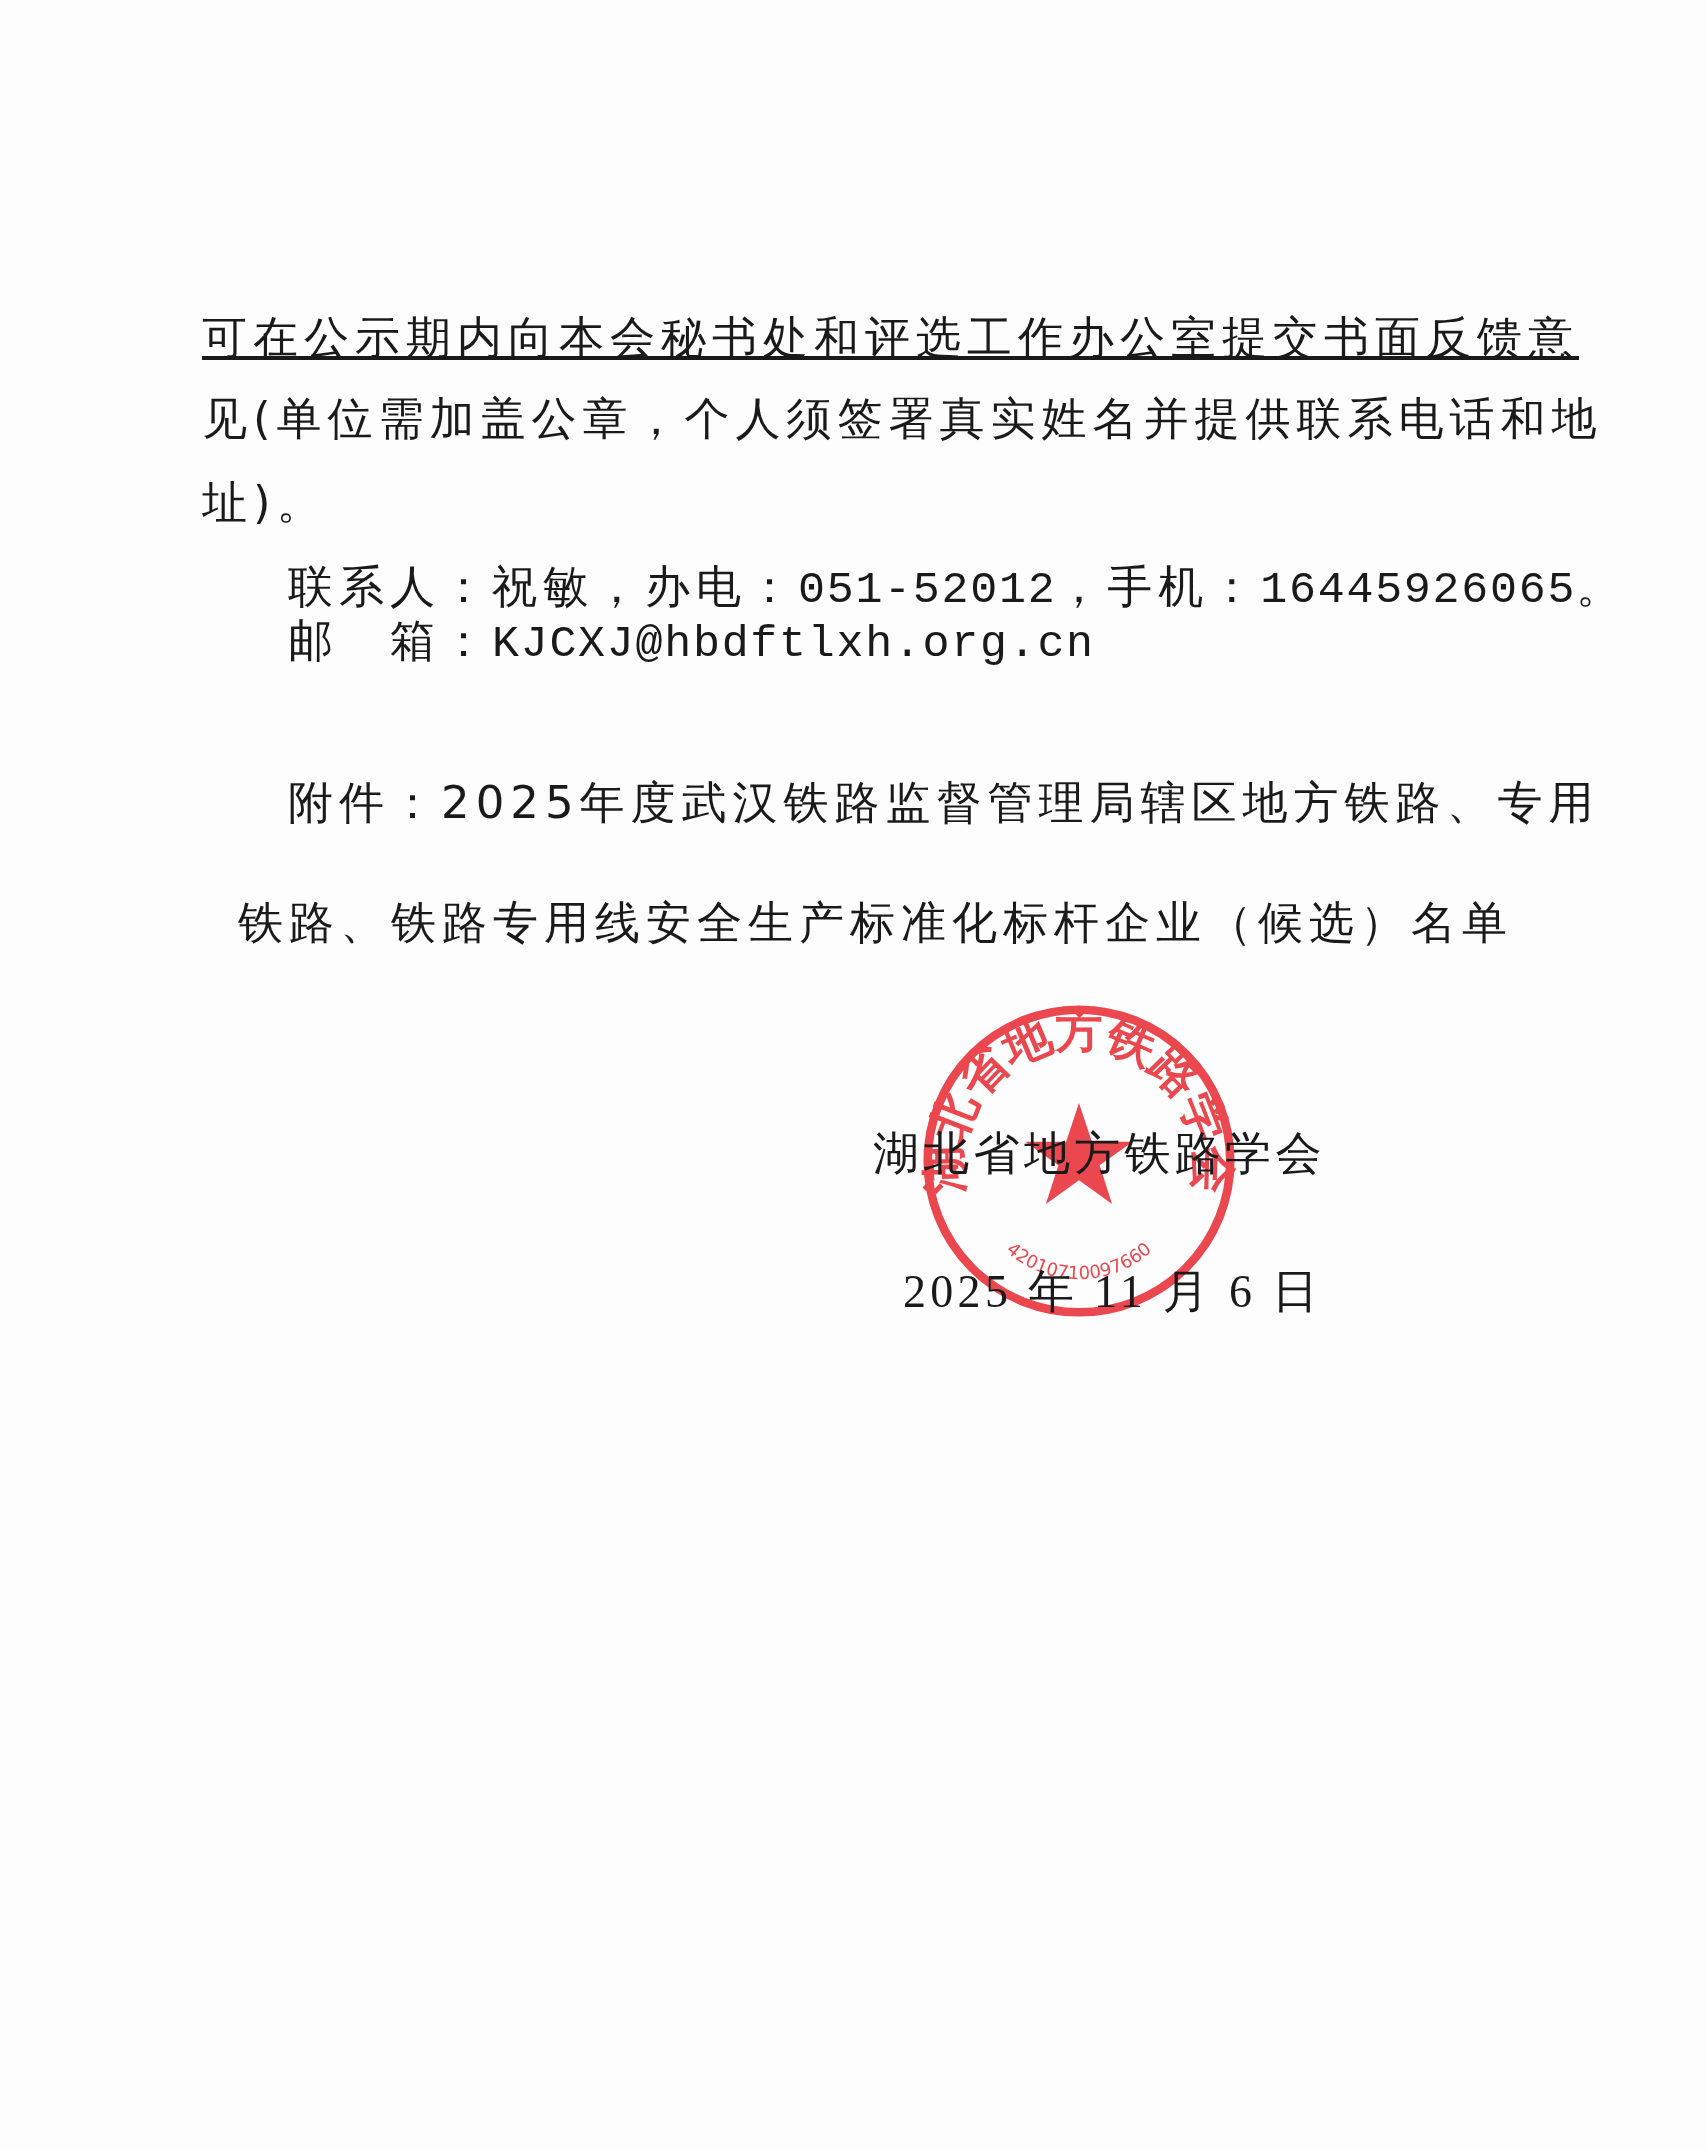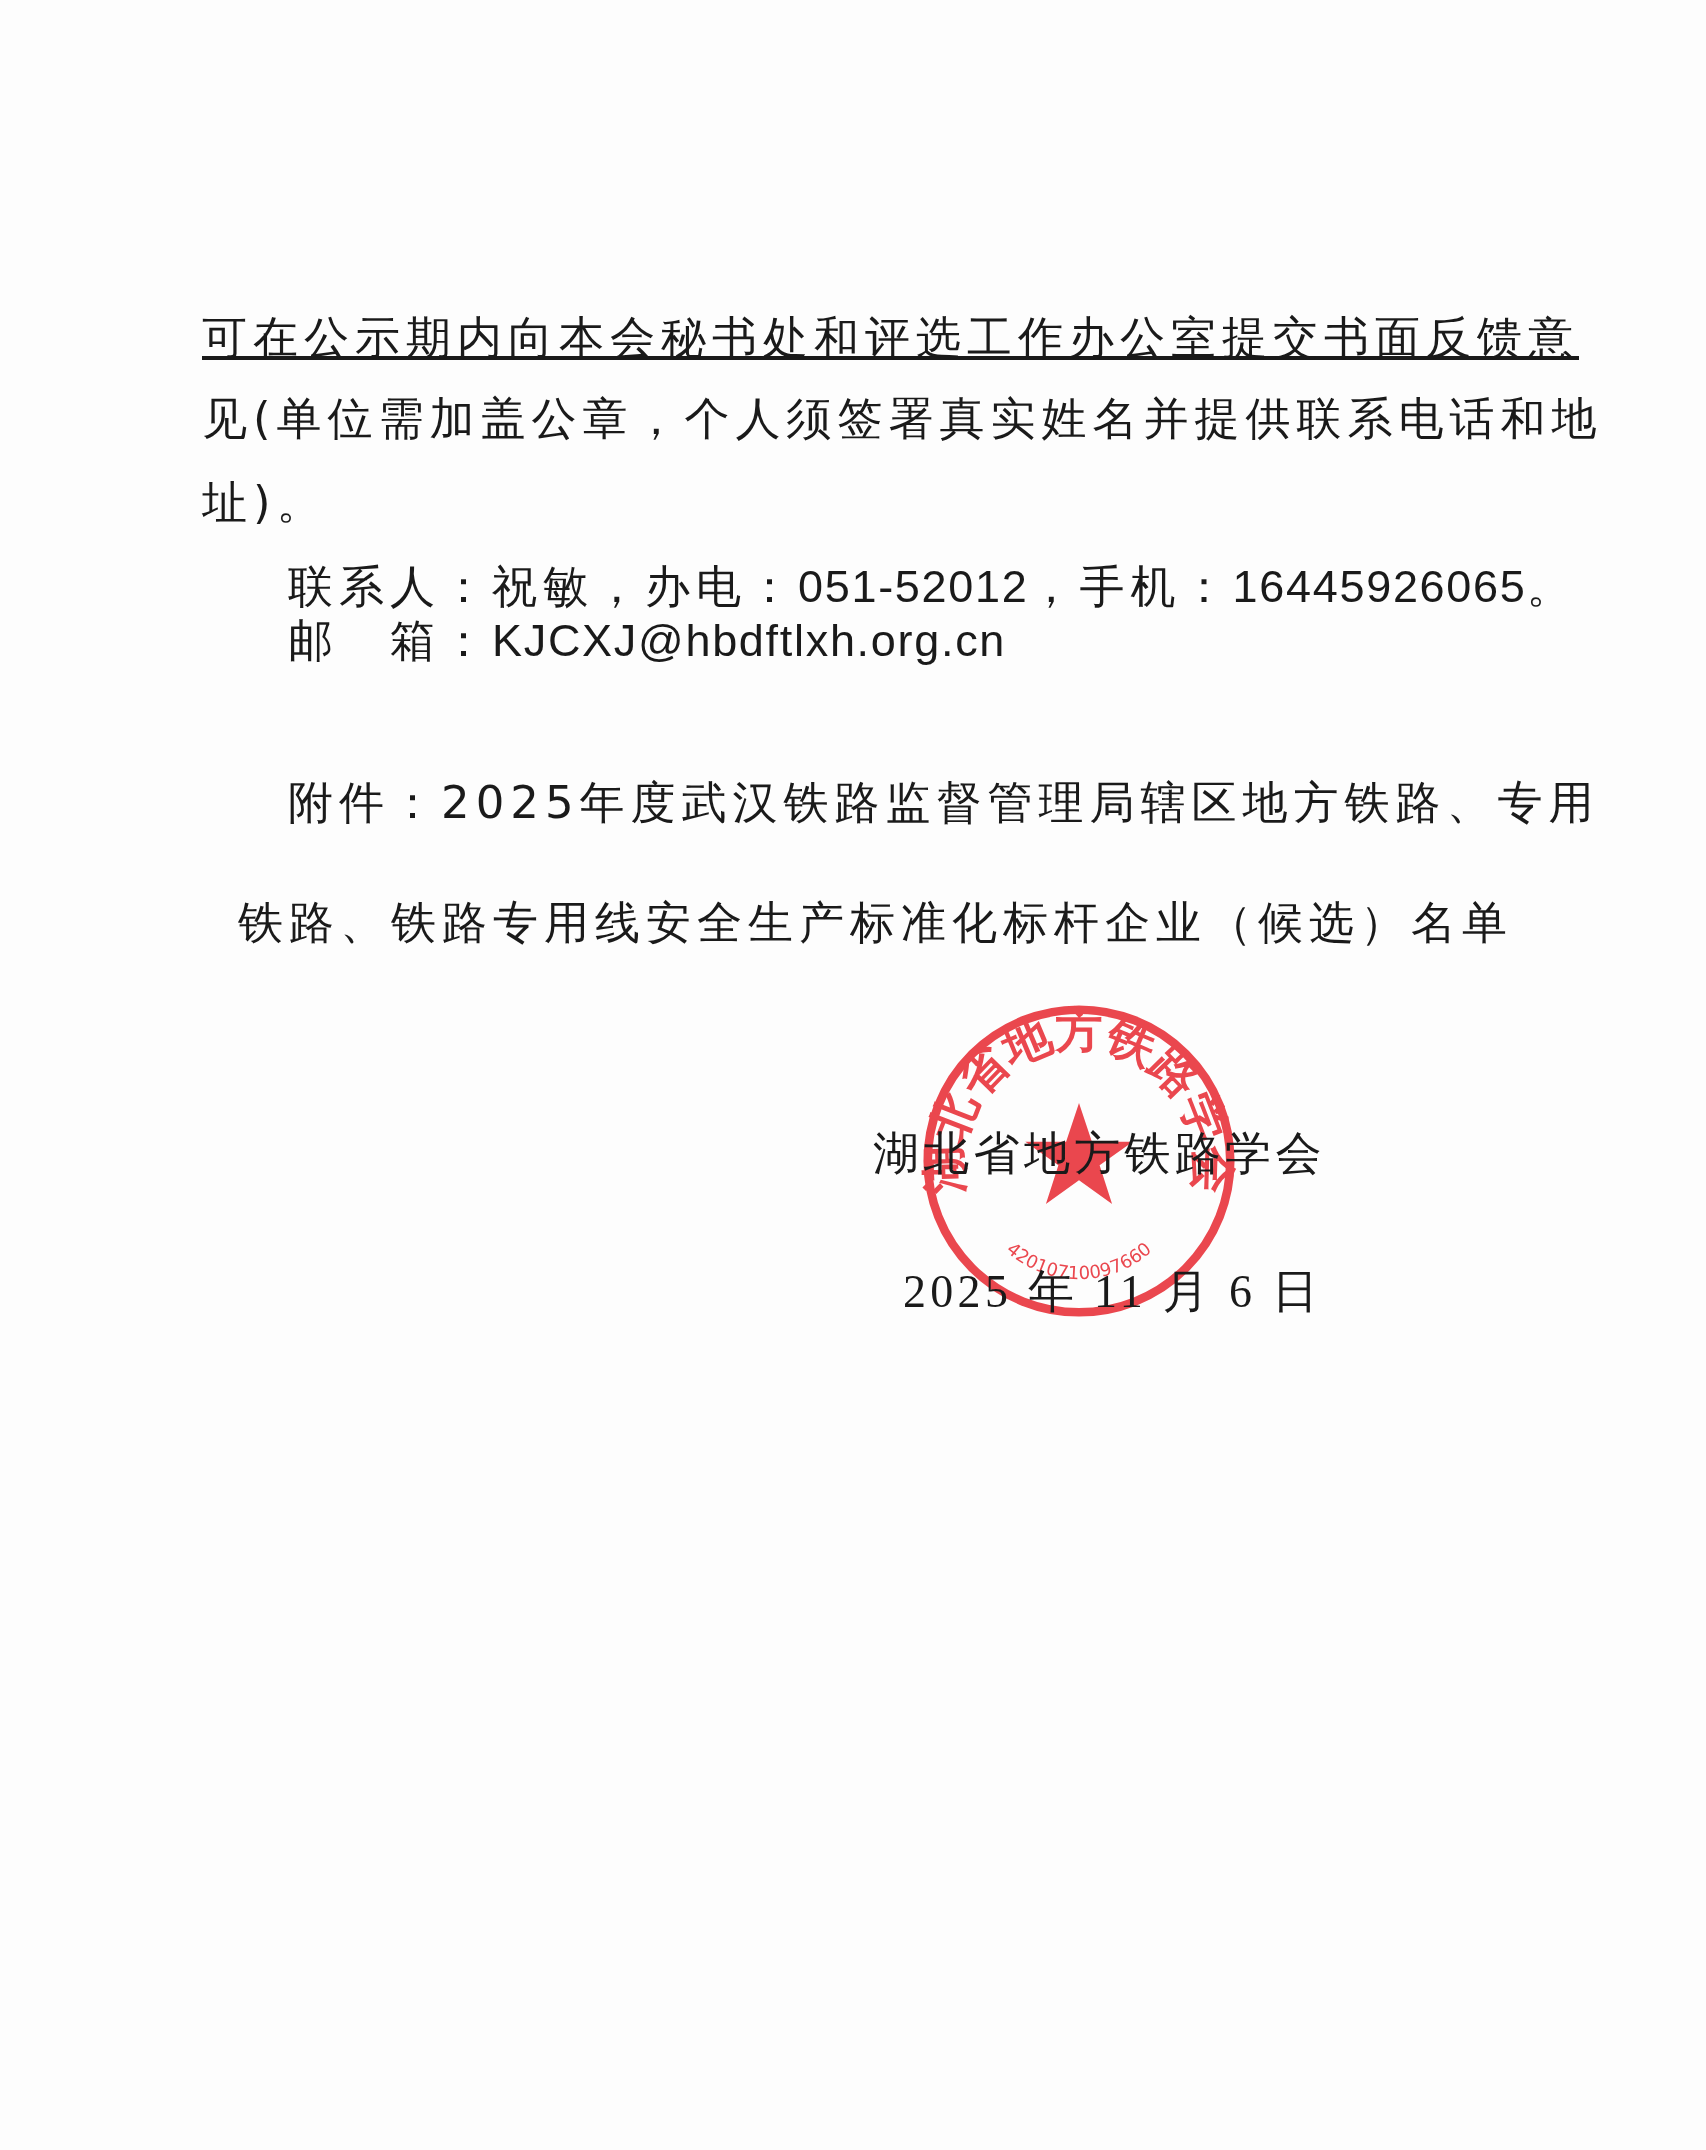--- a/index.html
+++ b/index.html
@@ -8,21 +8,21 @@
     .line {
       position: absolute;
       left: 202px;
       font-family: "DejaVu Sans", "Liberation Sans", sans-serif;
       font-size: 45px;
       color: #1a1a1a;
       white-space: nowrap;
       letter-spacing: 6px;
     }
     .indent { left: 288px; }
-    .mono { font-family: Liberation Sans, sans-serif; letter-spacing: 1.7px; margin-top: 28px; }
+    .mono { font-family: Liberation Mono, monospace; letter-spacing: 1.7px; margin-top: 28px; }
     .sig {
       position: absolute;
       font-family: "Liberation Serif", "DejaVu Serif", serif;
       font-size: 46px;
       color: #1a1a1a;
       white-space: nowrap;
       letter-spacing: 4.3px;
       z-index: 3;
     }
     .seal {

